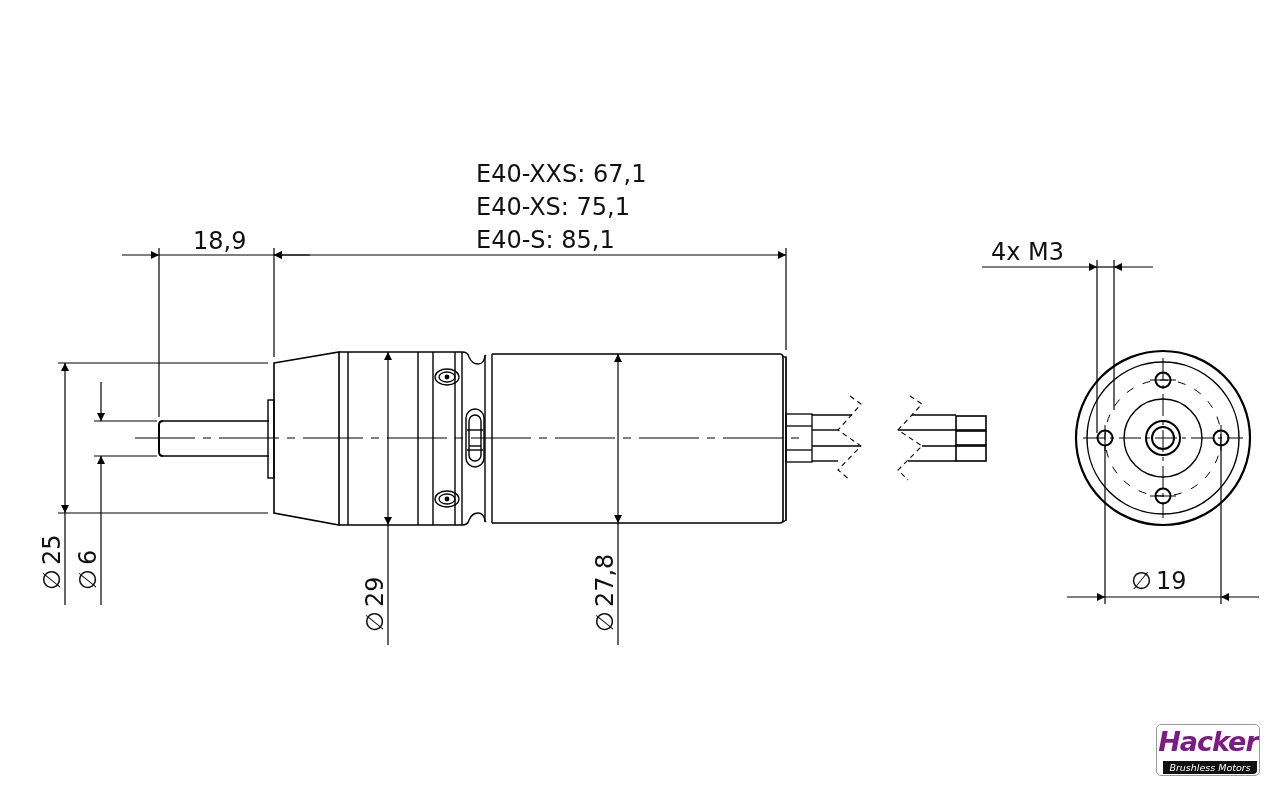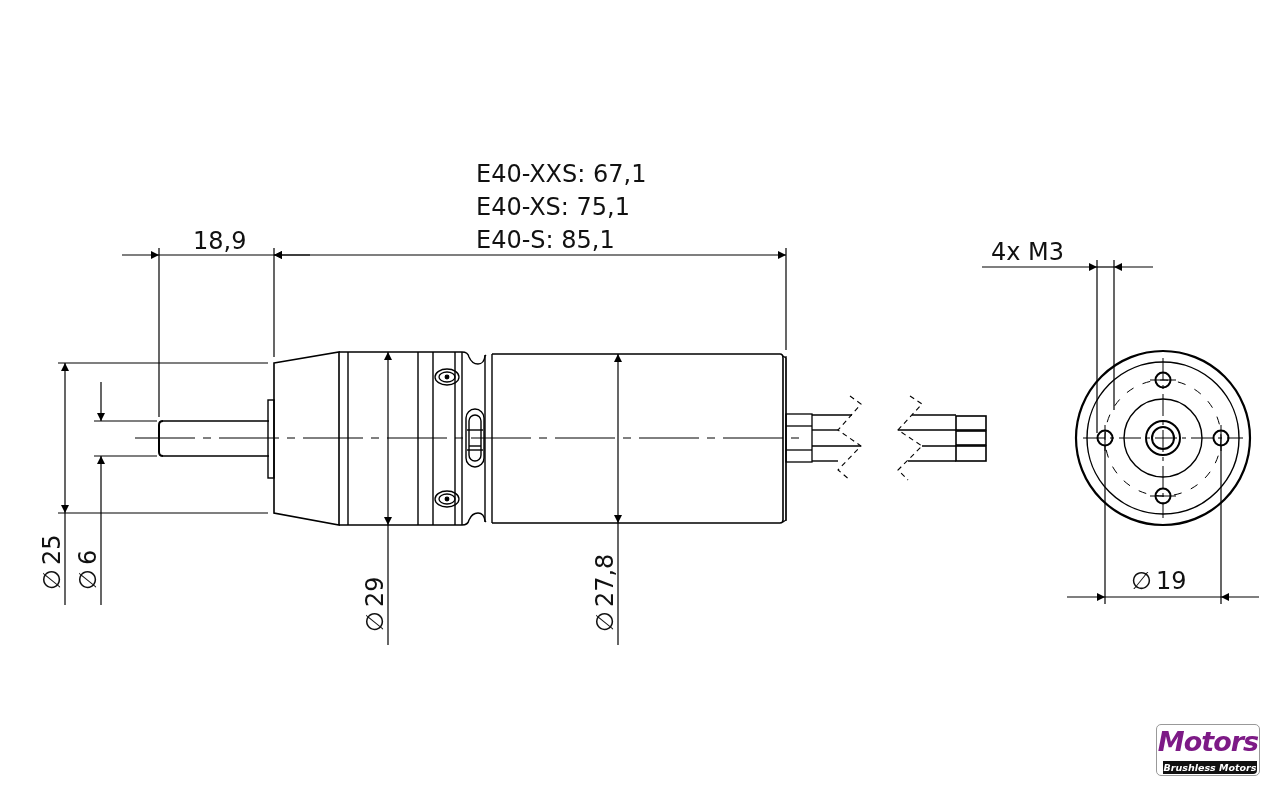--- a/index.html
+++ b/index.html
@@ -1,21 +1,21 @@
 <!DOCTYPE html>
 <html><head>
   <meta charset="utf-8">
   <style>
     html, body { margin: 0; padding: 0; background: #ffffff; }
     body { width: 1280px; height: 800px; position: relative; overflow: hidden; font-family: "DejaVu Sans", sans-serif; }
     svg { position: absolute; left: 0; top: 0; }
     .dim-text { font-family: "DejaVu Sans", sans-serif; font-size: 24px; fill: #111; }
     .logo { position: absolute; left: 1156px; top: 724px; width: 102px; height: 50px; border: 1px solid #999; border-radius: 5px; background: #fff; overflow: hidden; }
     .logo-main { position: absolute; left: 0; right: 0; top: 0; height: 34px; text-align: center; font-family: "DejaVu Sans", sans-serif; font-weight: bold; font-style: italic; font-size: 27px; line-height: 34px; color: #7d1a86; letter-spacing: -1px; }
-    .logo-sub { position: absolute; left: 6px; right: 2px; bottom: 1px; height: 13px; background: #111; color: #fff; font-family: "DejaVu Sans", sans-serif; font-style: italic; font-size: 9.5px; line-height: 13px; text-align: center; border-radius: 0 0 4px 0; font-weight: bold; }
+    .logo-sub { position: absolute; left: 6px; right: 2px; bottom: 1px; height: 13px; background: #111; color: #fff; font-family: "DejaVu Sans", sans-serif; font-style: italic; font-size: 9.5px; line-height: 13px; text-align: center; border-radius: 0 0 4px 0; }
   </style>
 </head>
 <body>
 
 <svg width="1280" height="800" viewBox="0 0 1280 800" xmlns="http://www.w3.org/2000/svg">
   <defs>
     <marker id="arr" viewBox="0 0 10 10" refX="10" refY="5" markerWidth="12" markerHeight="8" orient="auto-start-reverse" markerUnits="userSpaceOnUse">
       <path d="M0,0 L10,5 L0,10 z" fill="#000"></path>
     </marker>
   </defs>
@@ -188,15 +188,15 @@
     <line x1="1105" y1="446" x2="1105" y2="604"></line>
     <line x1="1221" y1="446" x2="1221" y2="604"></line>
     <line x1="1067" y1="597" x2="1105" y2="597" marker-end="url(#arr)"></line>
     <line x1="1105" y1="597" x2="1221" y2="597"></line>
     <line x1="1259" y1="597" x2="1221" y2="597" marker-end="url(#arr)"></line>
   </g>
   <text class="dim-text" x="1131" y="589"><tspan>∅</tspan><tspan dx="4">19</tspan></text>
 </svg>
 
 <div class="logo">
-  <div class="logo-main">Motors</div>
+  <div class="logo-main">Hacker</div>
   <div class="logo-sub">Brushless Motors</div>
 </div>
 
 </body></html>

